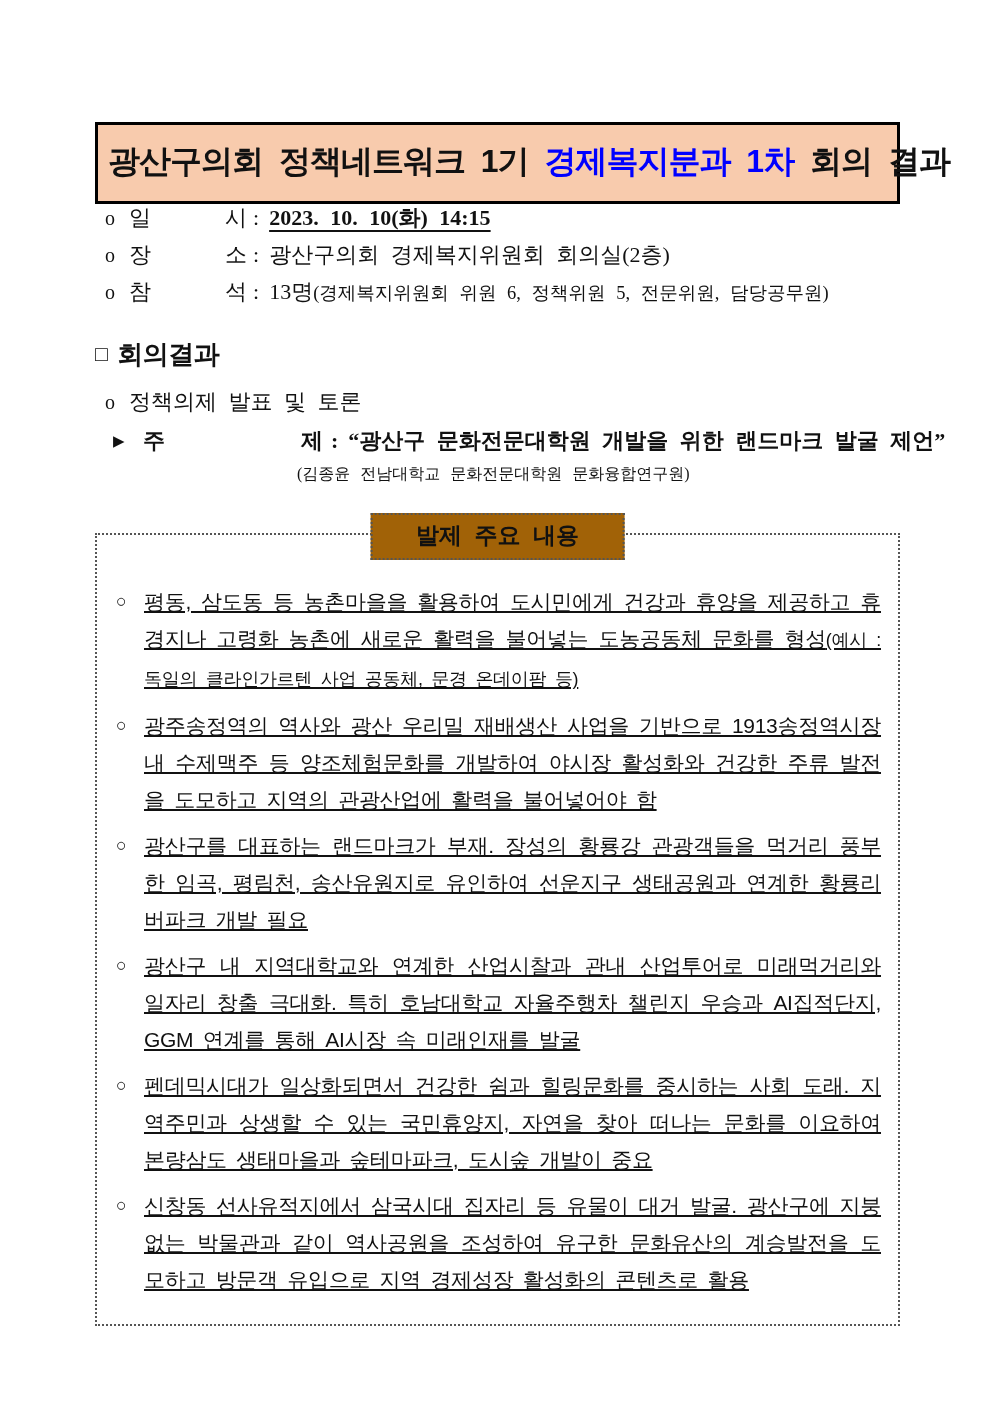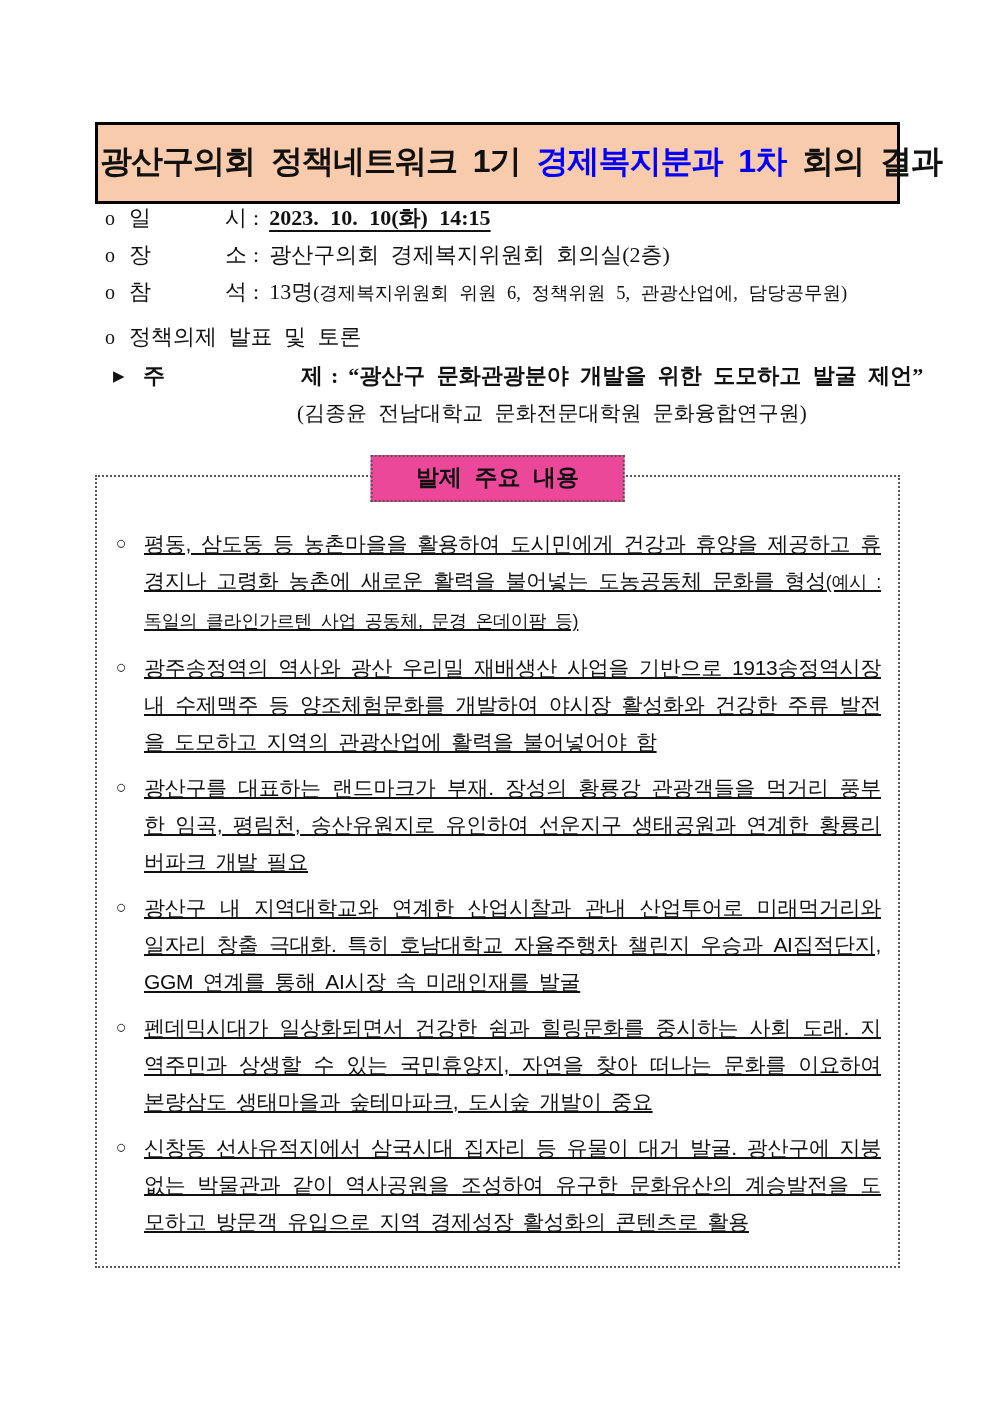--- a/index.html
+++ b/index.html
@@ -10,21 +10,21 @@
     color: #111;
     font-family: "Liberation Serif", "DejaVu Serif", serif;
   }
   .page { padding: 122px 92px 60px 95px; box-sizing: border-box; }
 
   
   .banner {
     border: 3px solid #000;
     background: #F8CBAD;
     text-align: center;
-    padding: 15px 2px 17px 2px;
+    padding: 15px 2px 17px 10px;
     font-family: "Liberation Sans", "DejaVu Sans", sans-serif;
     font-weight: bold;
     font-size: 32px;
     letter-spacing: -1px;
     word-spacing: 8px;
     white-space: nowrap;
   }
   .banner .blue { color: #0000FF; }
 
   
@@ -84,37 +84,37 @@
     font-weight: normal;
   }
   .subject-label {
     display: inline-flex;
     width: 180px;
     justify-content: space-between;
     margin-right: 8px;
   }
   .attribution {
     margin: 0 0 0 202px;
-    font-size: 21px;
+    font-size: 16px;
     word-spacing: 6px;
   }
 
   
   .content-box {
     position: relative;
     margin-top: 48px;
     border: 2px dotted #555;
     padding: 48px 17px 26px 17px;
   }
   .box-header {
     position: absolute;
     top: -22px;
     left: 50%;
     transform: translateX(-50%);
-    background: #ec4899;
+    background: #a16207;
     border: 2px dotted #555;
     padding: 5px 44px 7px 44px;
     font-family: "Liberation Sans", "DejaVu Sans", sans-serif;
     font-weight: bold;
     font-size: 23px;
     word-spacing: 6px;
     white-space: nowrap;
   }
   .bullet {
     display: flex;
@@ -153,33 +153,34 @@
     <span class="o-marker">o</span><span class="row-label">
         <span>장</span>
         <span>소</span>
       </span><span class="colon">:</span><span>광산구의회 경제복지위원회 회의실(2층)</span>
   </div>
 
   <div class="o-row">
     <span class="o-marker">o</span><span class="row-label">
         <span>참</span>
         <span>석</span>
-      </span><span class="colon">:</span><span>13명</span><span class="small-paren">(경제복지위원회 위원 6, 정책위원 5, 관광산업에, 담당공무원)</span>
-  </div>
-
+      </span><span class="colon">:</span><span>13명</span><span class="small-paren">(경제복지위원회 위원 6, 정책위원 5, 전문위원, 담당공무원)</span>
+  </div>
+
+  <div class="section-heading heading-results"><span class="sq">□</span><span>회의결과</span></div>
 
   <div class="agenda-row">
     <span class="o-marker">o</span><span>정책의제 발표 및 토론</span>
   </div>
 
   <div class="subject-row">
     <span class="arrow">▶</span><span class="subject-label">
         <span>주</span>
         <span>제</span>
-      </span><span class="colon">:</span><span>“광산구 문화관광분야 개발을 위한 도모하고 발굴 제언”</span>
+      </span><span class="colon">:</span><span>“광산구 문화전문대학원 개발을 위한 랜드마크 발굴 제언”</span>
   </div>
 
   <div class="attribution">(김종윤 전남대학교 문화전문대학원 문화융합연구원)</div>
 
   <div class="content-box">
     <div class="box-header">발제 주요 내용</div>
 
     <div class="bullet">
       <span class="b-marker">○</span>
       <div class="b-text"><span>평동, 삼도동 등 농촌마을을 활용하여 도시민에게 건강과 휴양을 제공하고 휴경지나 고령화 농촌에 새로운 활력을 불어넣는 도농공동체 문화를 형성</span><span class="small">(예시 : 독일의 클라인가르텐 사업 공동체, 문경 온데이팜 등)</span></div>

